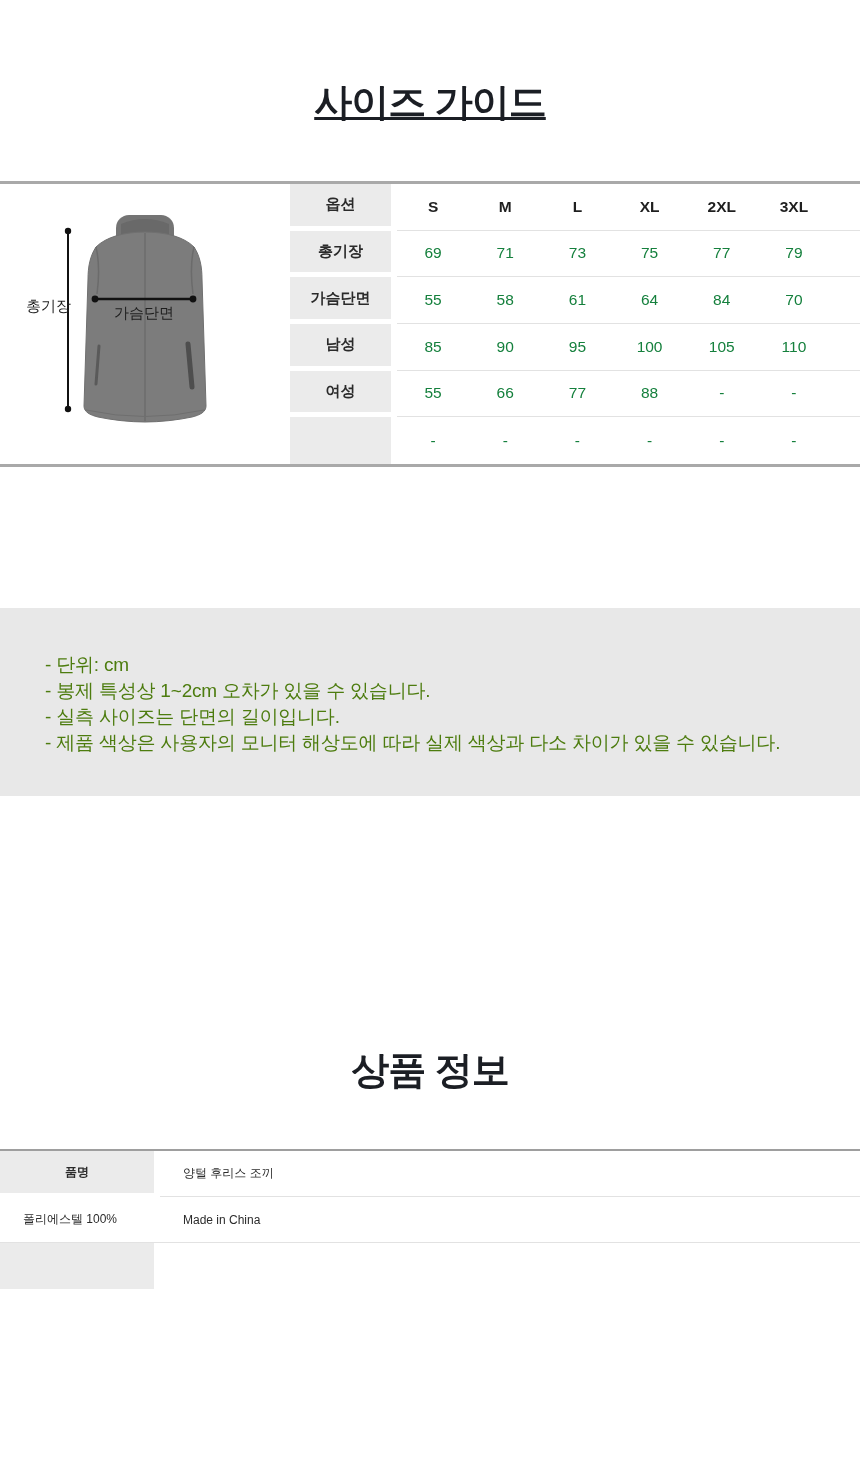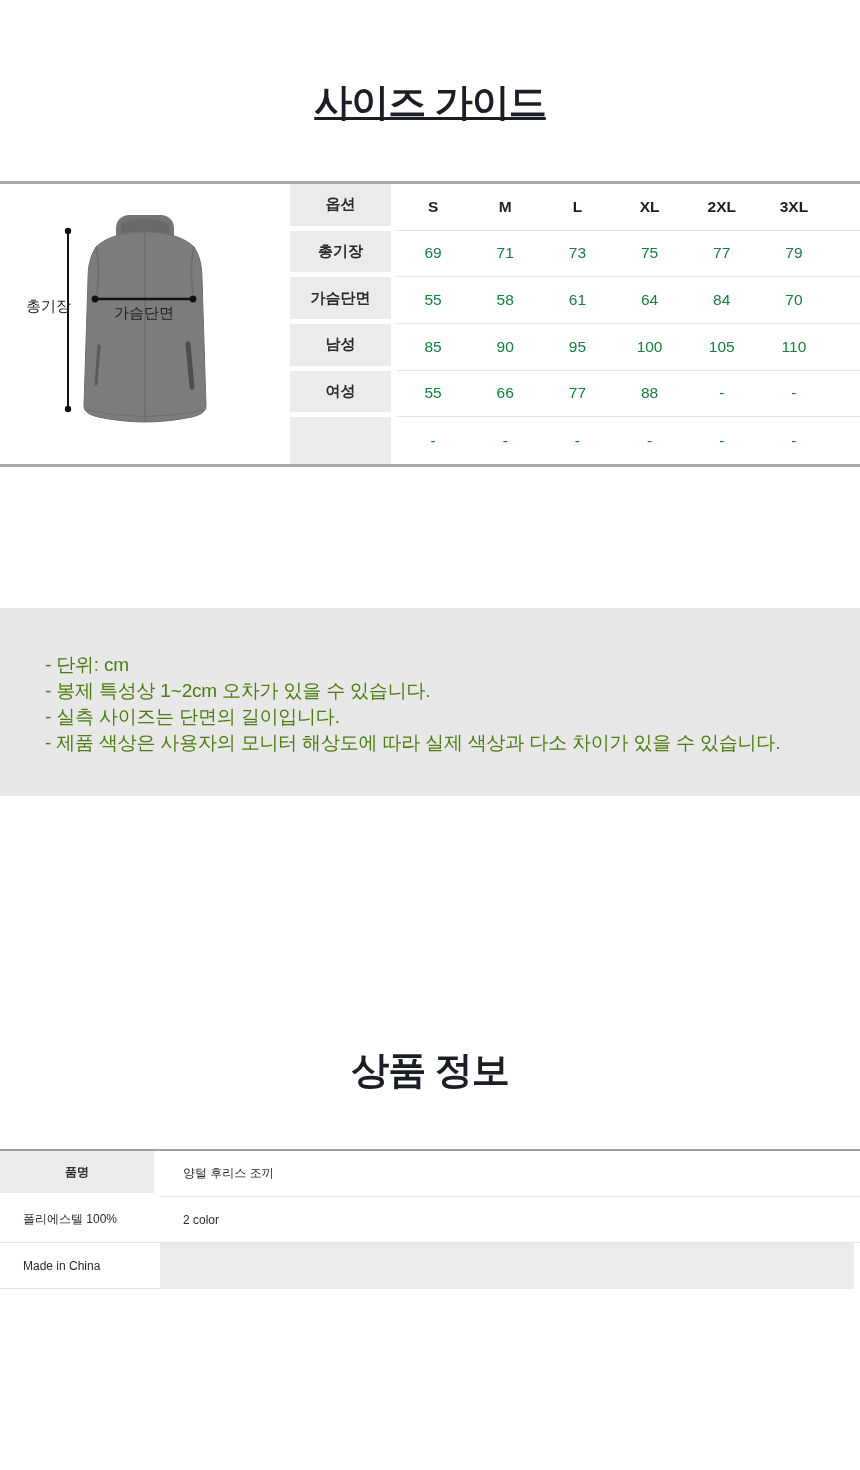--- a/index.html
+++ b/index.html
@@ -167,17 +167,16 @@
     <div class="note-line">- 실측 사이즈는 단면의 길이입니다.</div>
     <div class="note-line">- 제품 색상은 사용자의 모니터 해상도에 따라 실제 색상과 다소 차이가 있을 수 있습니다.</div>
   </div>
 
 <h1 class="section-title" id="info-title">상품 정보</h1>
 
 <div class="product-table" id="product-table">
     <div class="plbl">품명</div>
     <div class="pval">양털 후리스 조끼</div>
     <div class="pval">폴리에스텔 100%</div>
-    <div class="pval">2 color</div>
     <div class="pval">Made in China</div>
     <div class="plbl lastrow"></div>
     <div class="pval lastrow"></div>
   </div>
 
 </body></html>

